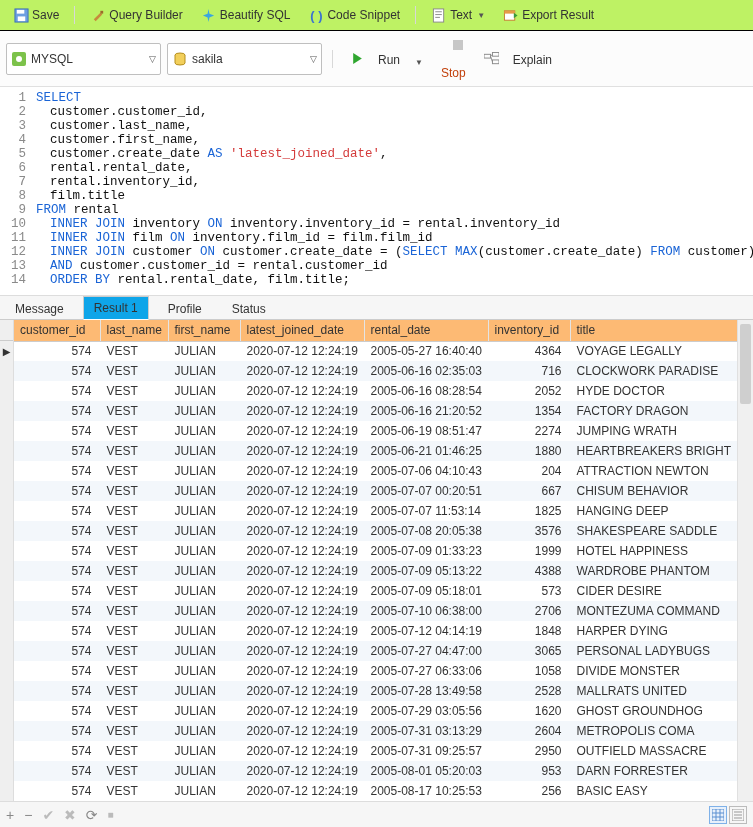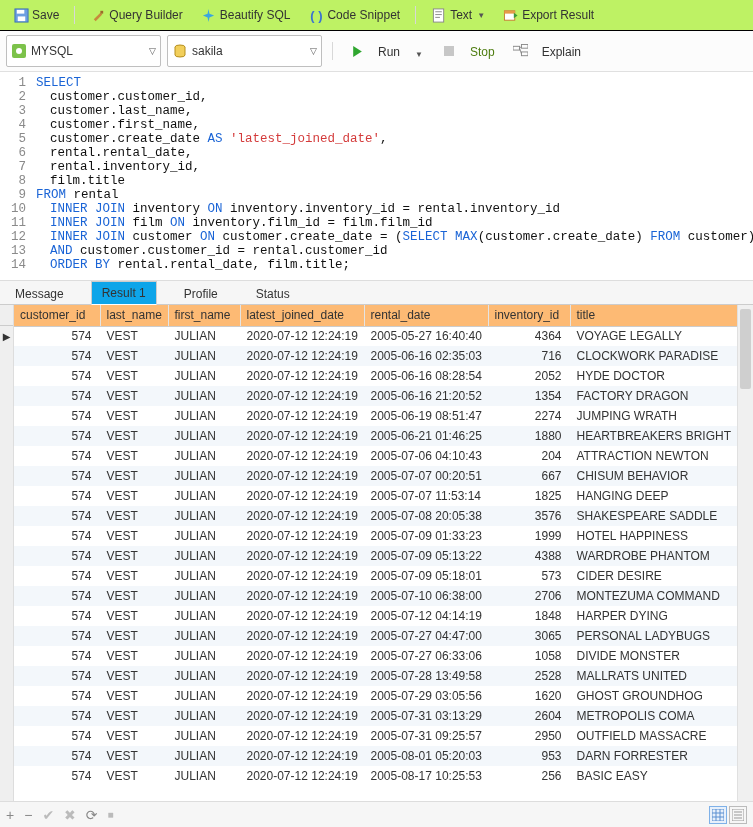--- a/index.html
+++ b/index.html
@@ -98,21 +98,21 @@
   .p1 { padding-left: 14px; }
 
   
   .result-tabs {
     display: flex;
     align-items: flex-end;
     height: 24px;
     background: #f6f6f6;
     border-bottom: 1px solid #ccc;
     padding-left: 4px;
-    gap: 16px;
+    gap: 8px;
   }
   .rtab {
     padding: 4px 10px 4px 10px;
     font-size: 12px;
     color: #333;
     cursor: pointer;
     border: 1px solid transparent;
     border-bottom: none;
     position: relative;
     top: 1px;
@@ -301,21 +301,21 @@
   <div class="tsep"></div>
   <div class="rtbtn">
     <span class="ticon">
       <svg width="13" height="13" viewBox="0 0 12 12">
           <path d="M2 1 L10 6 L2 11 Z" fill="#2fa62f"></path>
         </svg>
     </span>
     <span>Run</span>
     <span class="drop-caret">▼</span>
   </div>
-  <div class="rtbtn" style="color:#4d7c0f;">
+  <div class="rtbtn" style="color:#c2410c;flex-direction:column;">
     <span class="ticon">
       <svg width="12" height="12" viewBox="0 0 12 12">
           <rect x="1" y="1" width="10" height="10" fill="#c7c7c7"></rect>
         </svg>
     </span>
     <span>Stop</span>
   </div>
   <div class="rtbtn">
     <span class="ticon">
       <svg width="15" height="14" viewBox="0 0 16 14">

